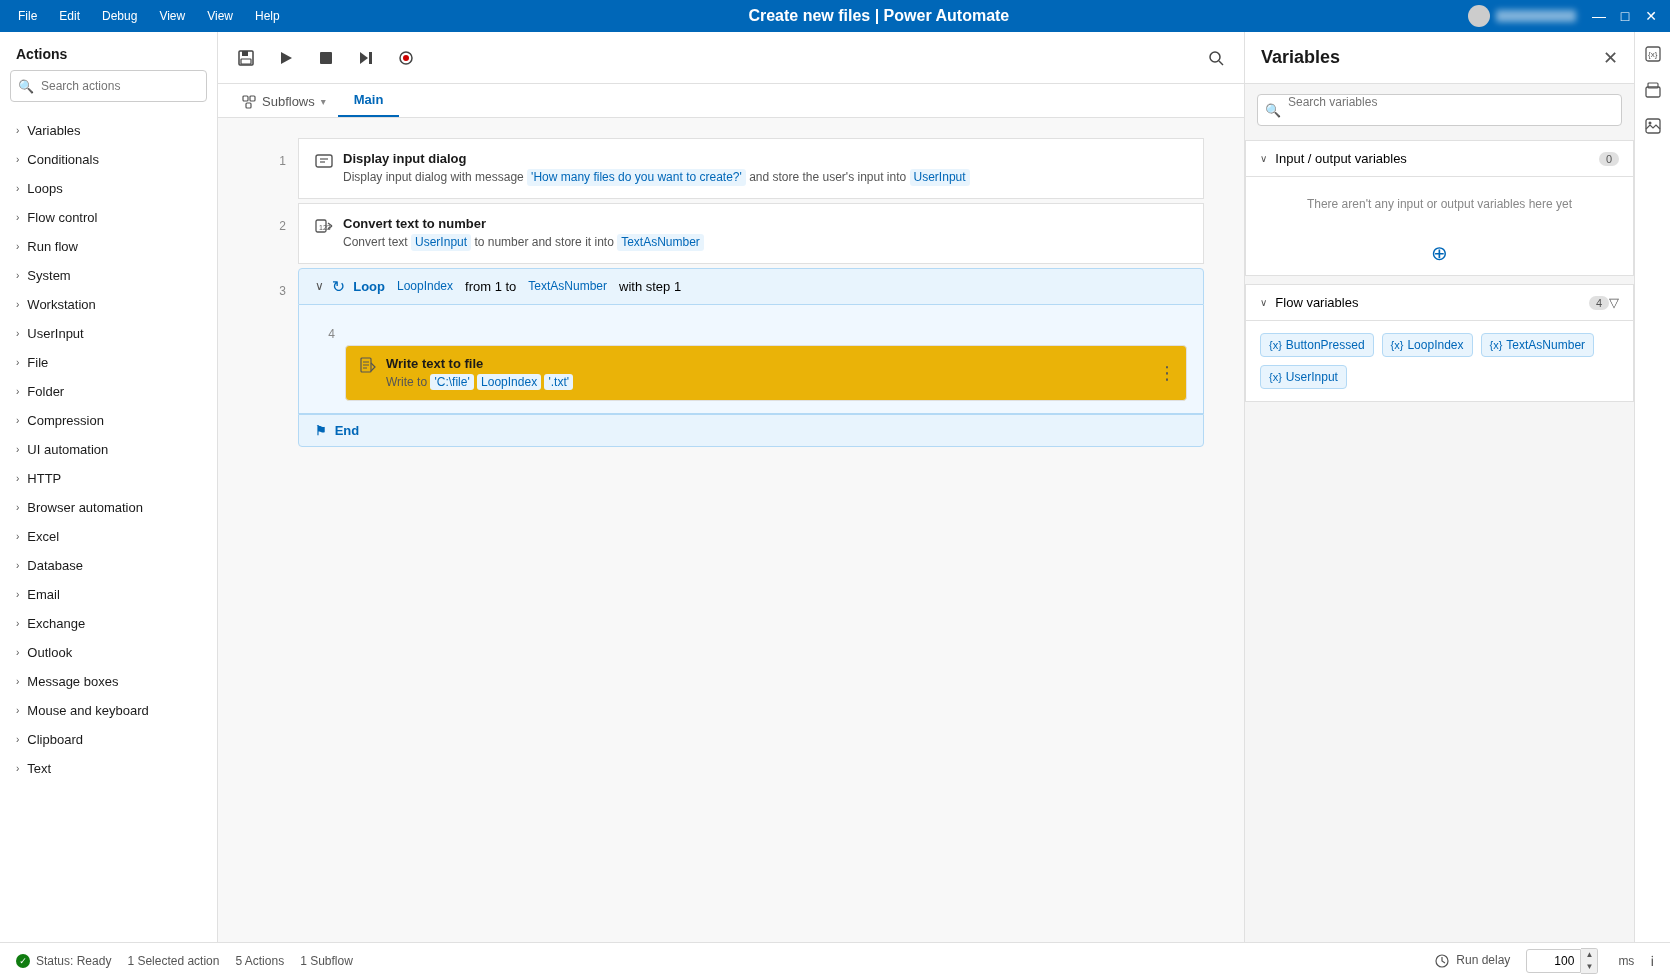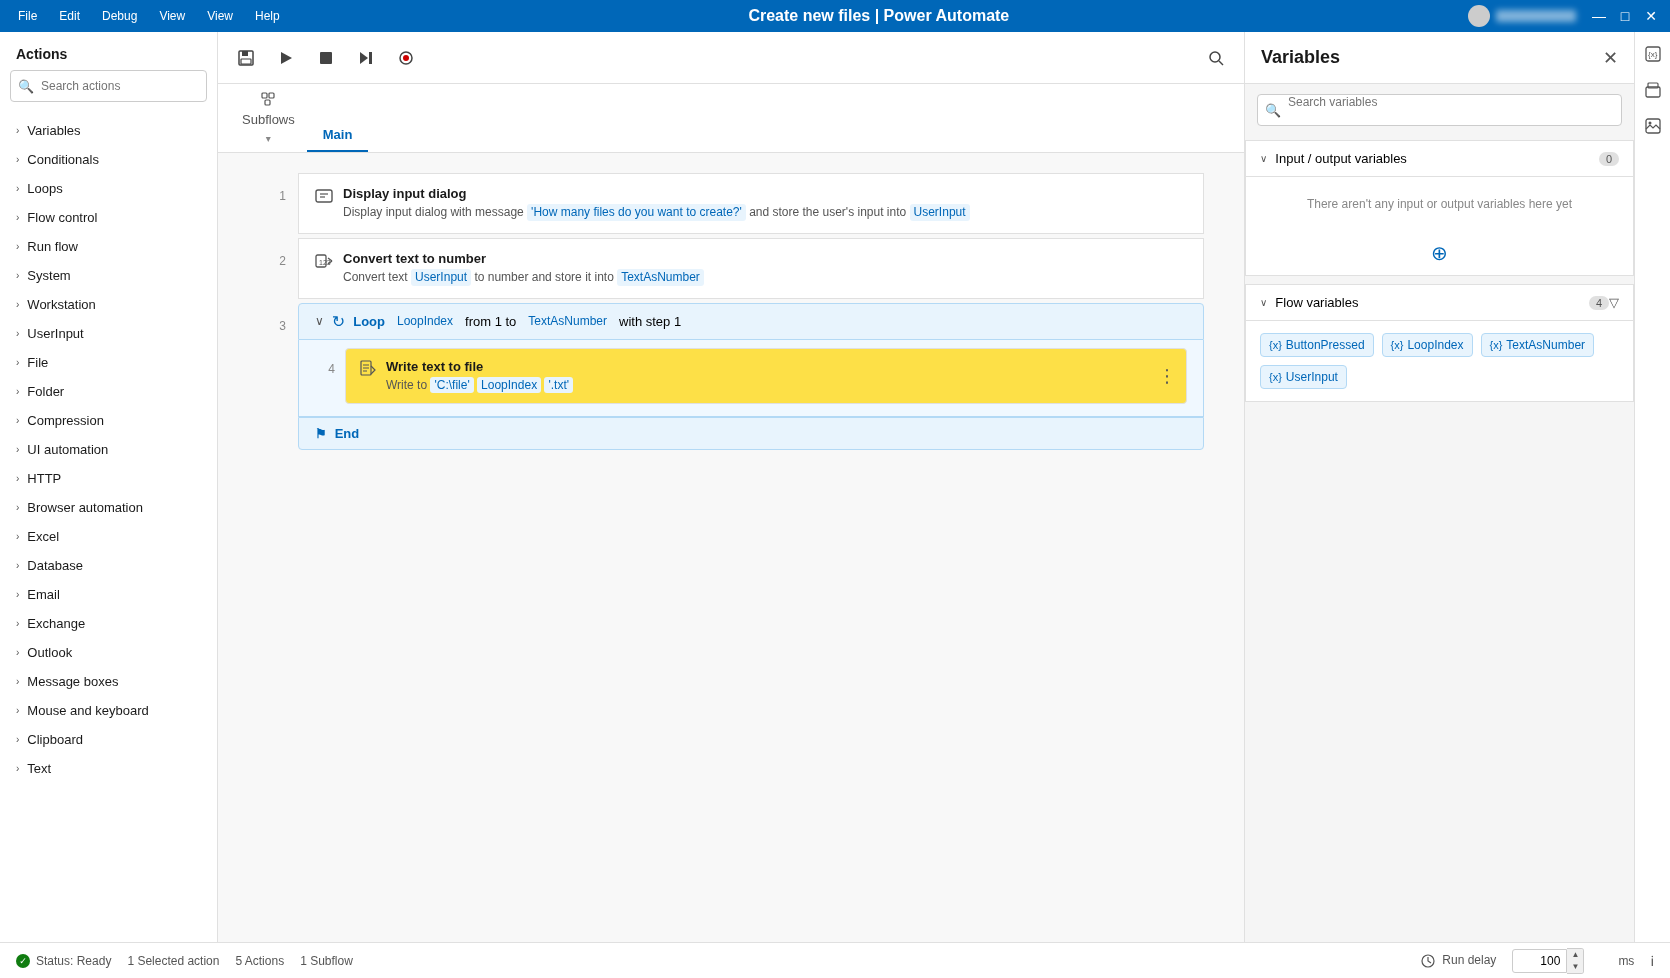--- a/index.html
+++ b/index.html
@@ -128,21 +128,20 @@
       flex-shrink: 0;
     }
     .tab-subflows {
       display: flex;
       align-items: center;
       padding: 8px 12px;
       font-size: 13px;
       color: #555;
       cursor: pointer;
       gap: 6px;
-      flex-direction: column;
     }
     .tab-main {
       padding: 8px 16px;
       font-size: 13px;
       font-weight: 700;
       color: #0067b8;
       border-bottom: 2px solid #0067b8;
       cursor: pointer;
     }
 
@@ -219,25 +218,26 @@
     .loop-body {
       border: 1px solid #b3d9f5;
       border-top: none;
       background: #f0f8ff;
       padding: 8px 16px;
     }
     .loop-inner-step { display: flex; align-items: flex-start; margin-bottom: 4px; }
     .loop-inner-number { width: 30px; text-align: right; color: #888; font-size: 12px; padding-top: 14px; padding-right: 10px; flex-shrink: 0; }
     .loop-inner-card {
       flex: 1;
-      background: #fde047;
+      background: #eab308;
       border: 1px solid #e0e0e0;
       border-radius: 4px;
       padding: 10px 14px;
       position: relative;
+      margin-top: 32px;
     }
     .end-block {
       background: #e8f4fd;
       border: 1px solid #b3d9f5;
       border-radius: 0 0 4px 4px;
       padding: 8px 16px;
       display: flex;
       align-items: center;
       gap: 8px;
       font-size: 13px;
@@ -390,21 +390,21 @@
       border: 1px solid #ccc; border-left: none;
       border-radius: 0 3px 3px 0; overflow: hidden;
     }
     .spinner-btn {
       width: 16px; height: 12px;
       background: #f0f0f0;
       border: none; cursor: pointer;
       display: flex; align-items: center; justify-content: center;
       font-size: 8px; color: #555;
     }
-    .ms-label { margin-left: 18px; color: #555; }
+    .ms-label { margin-left: 4px; color: #555; }
     .info-icon { color: #555; font-size: 14px; cursor: pointer; }
 
     
     ::-webkit-scrollbar { width: 6px; }
     ::-webkit-scrollbar-track { background: #f0f0f0; }
     ::-webkit-scrollbar-thumb { background: #ccc; border-radius: 3px; }
   </style>
 </head>
 <body>
 

